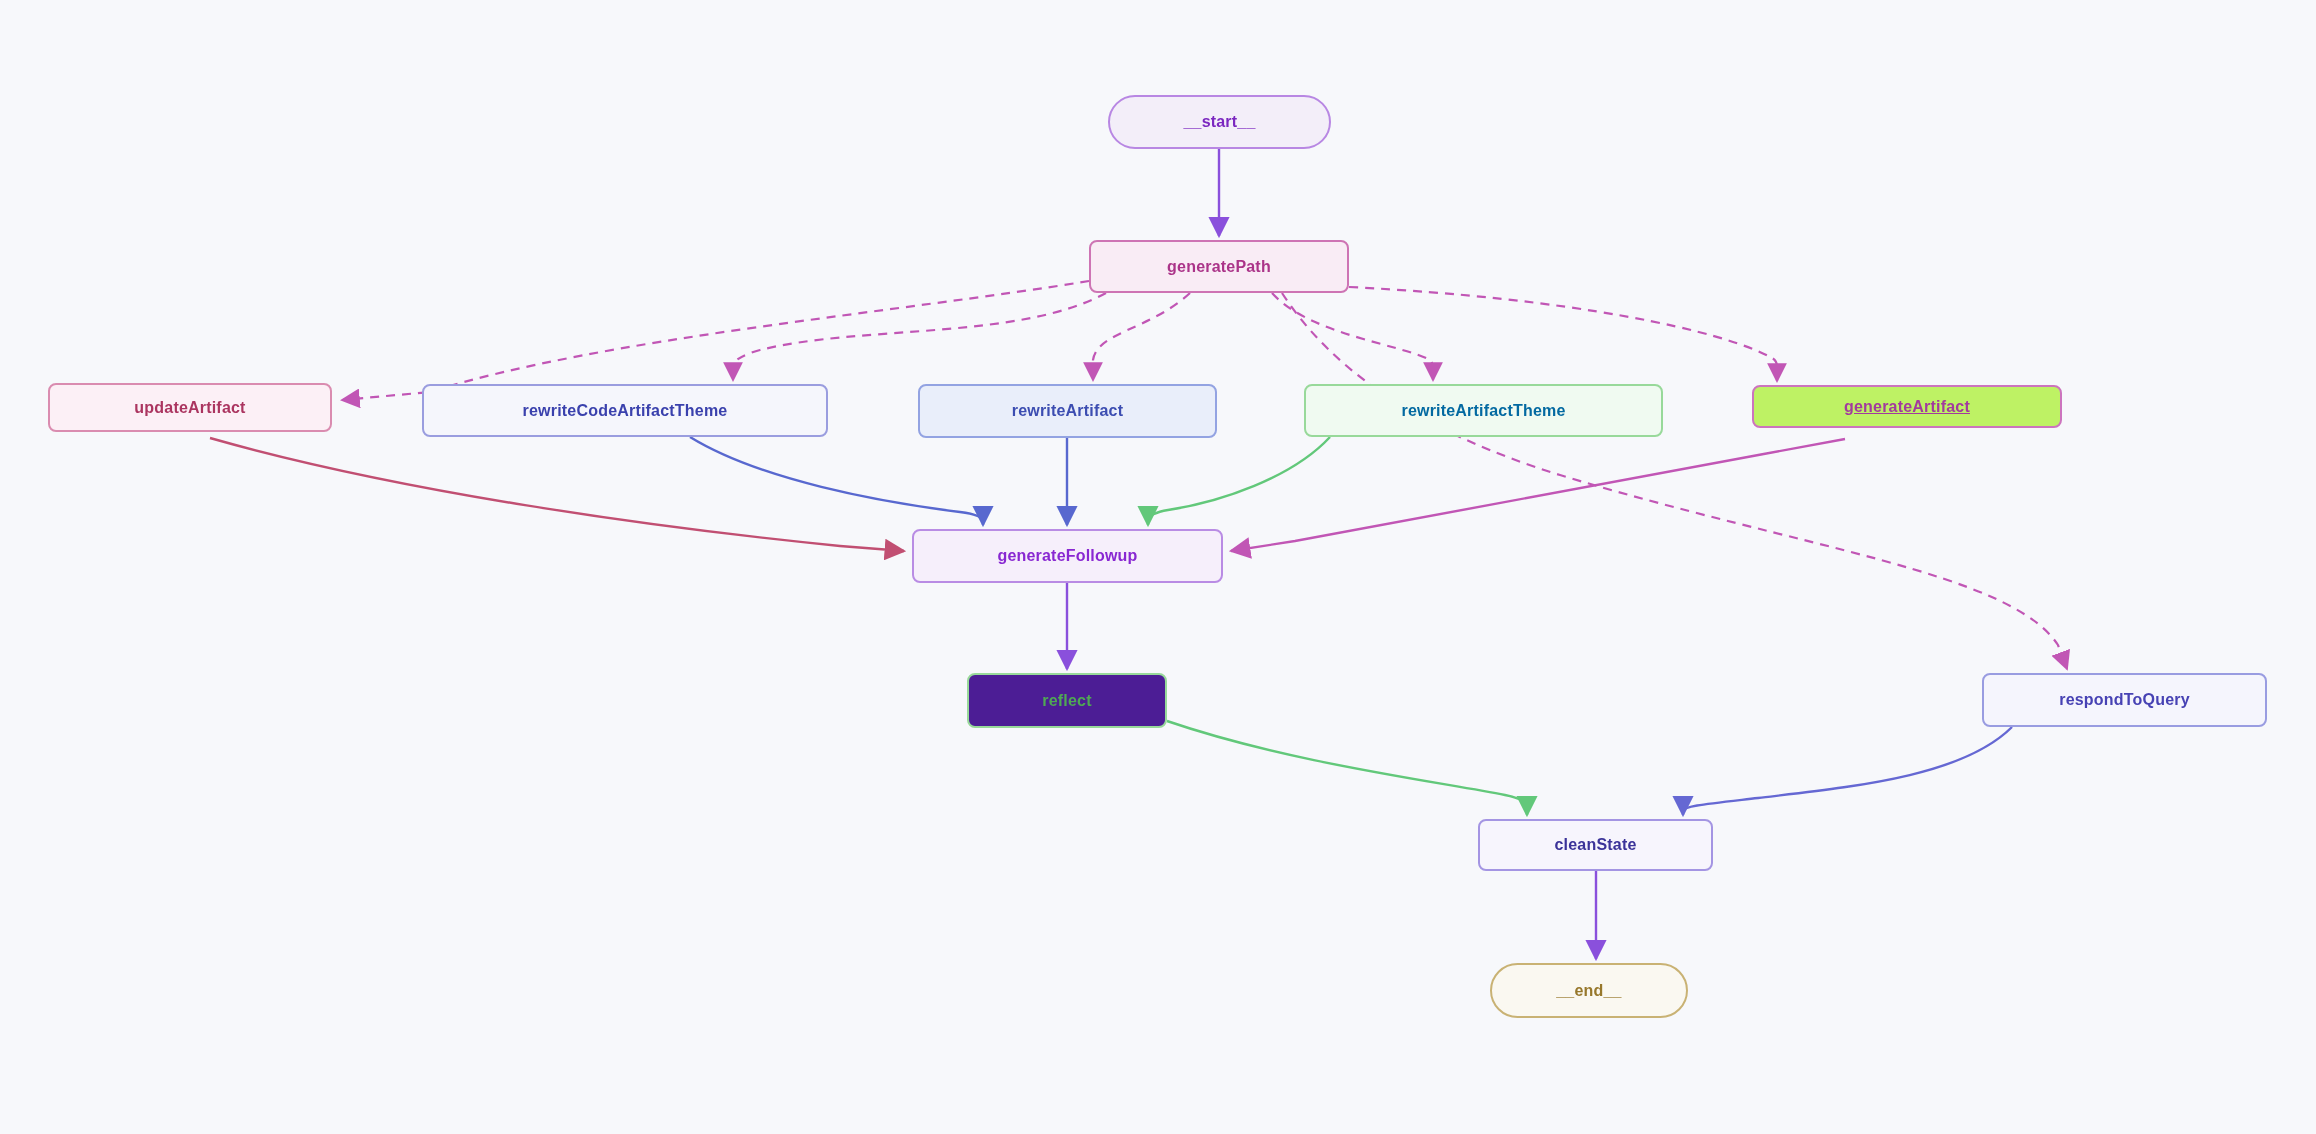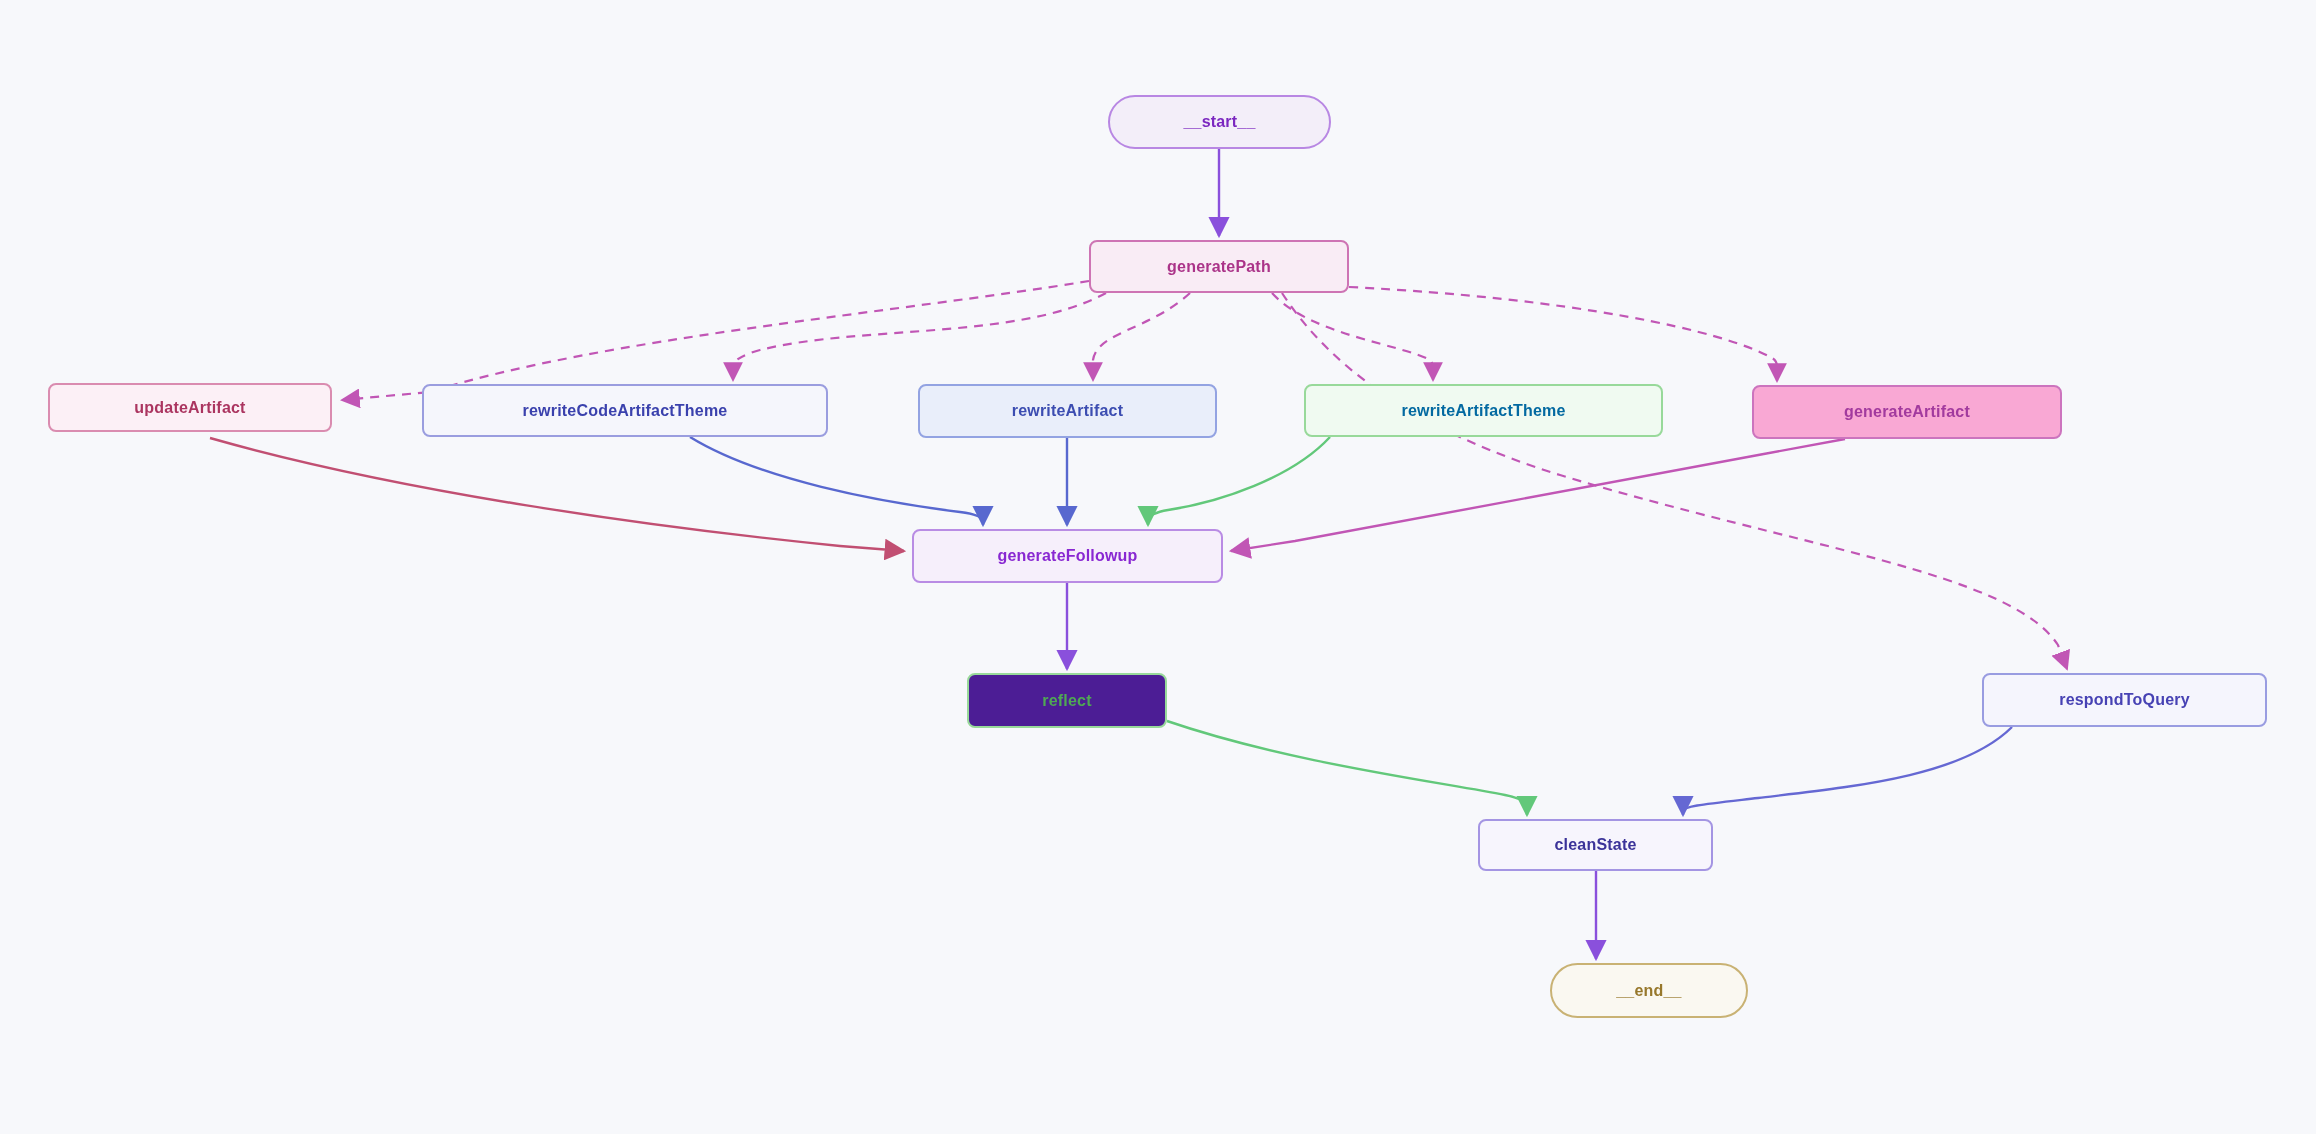--- a/index.html
+++ b/index.html
@@ -82,32 +82,32 @@
       </div>
       <div class="node rect" style="left: 422px; top: 384px; width: 406px; height: 53px; background: rgb(245, 246, 252); border-color: rgb(154, 157, 223); color: rgb(58, 65, 173);">
         <span class="label">rewriteCodeArtifactTheme</span>
       </div>
       <div class="node rect" style="left: 918px; top: 384px; width: 299px; height: 54px; background: rgb(233, 238, 250); border-color: rgb(147, 163, 226); color: rgb(60, 77, 177);">
         <span class="label">rewriteArtifact</span>
       </div>
       <div class="node rect" style="left: 1304px; top: 384px; width: 359px; height: 53px; background: rgb(240, 250, 241); border-color: rgb(152, 217, 154); color: #0369a1; justify-content: center;">
         <span class="label">rewriteArtifactTheme</span>
       </div>
-      <div class="node rect" style="left: 1752px; top: 385px; width: 310px; height: 54px; background: #f9a8d4; border-color: rgb(204, 116, 190); color: rgb(162, 58, 158);">
+      <div class="node rect" style="left: 1752px; top: 385px; width: 310px; height: 43px; background: #bef264; border-color: rgb(204, 116, 190); color: rgb(162, 58, 158); text-decoration: underline;">
         <span class="label">generateArtifact</span>
       </div>
       <div class="node rect" style="left: 912px; top: 529px; width: 311px; height: 54px; background: rgb(246, 239, 251); border-color: rgb(185, 140, 228); color: rgb(137, 40, 210);">
         <span class="label">generateFollowup</span>
       </div>
       <div class="node rect" style="left: 967px; top: 673px; width: 200px; height: 55px; background: #4c1d95; border-color: rgb(152, 217, 154); color: rgb(79, 168, 84);">
         <span class="label">reflect</span>
       </div>
       <div class="node rect" style="left: 1982px; top: 673px; width: 285px; height: 54px; background: rgb(245, 245, 253); border-color: rgb(153, 156, 225); color: rgb(71, 66, 180); text-align: center;">
         <span class="label">respondToQuery</span>
       </div>
       <div class="node rect" style="left: 1478px; top: 819px; width: 235px; height: 52px; background: rgb(247, 245, 253); border-color: rgb(164, 149, 227); color: rgb(59, 51, 153);">
         <span class="label">cleanState</span>
       </div>
-      <div class="node pill" style="left: 1550px; top: 963px; width: 198px; height: 55px; background: rgb(250, 248, 241); border-color: rgb(201, 178, 116); color: rgb(151, 120, 44);">
+      <div class="node pill" style="left: 1490px; top: 963px; width: 198px; height: 55px; background: rgb(250, 248, 241); border-color: rgb(201, 178, 116); color: rgb(151, 120, 44);">
         <span class="label">__end__</span>
       </div>
     </div>
 </div>
 
 </body></html>

